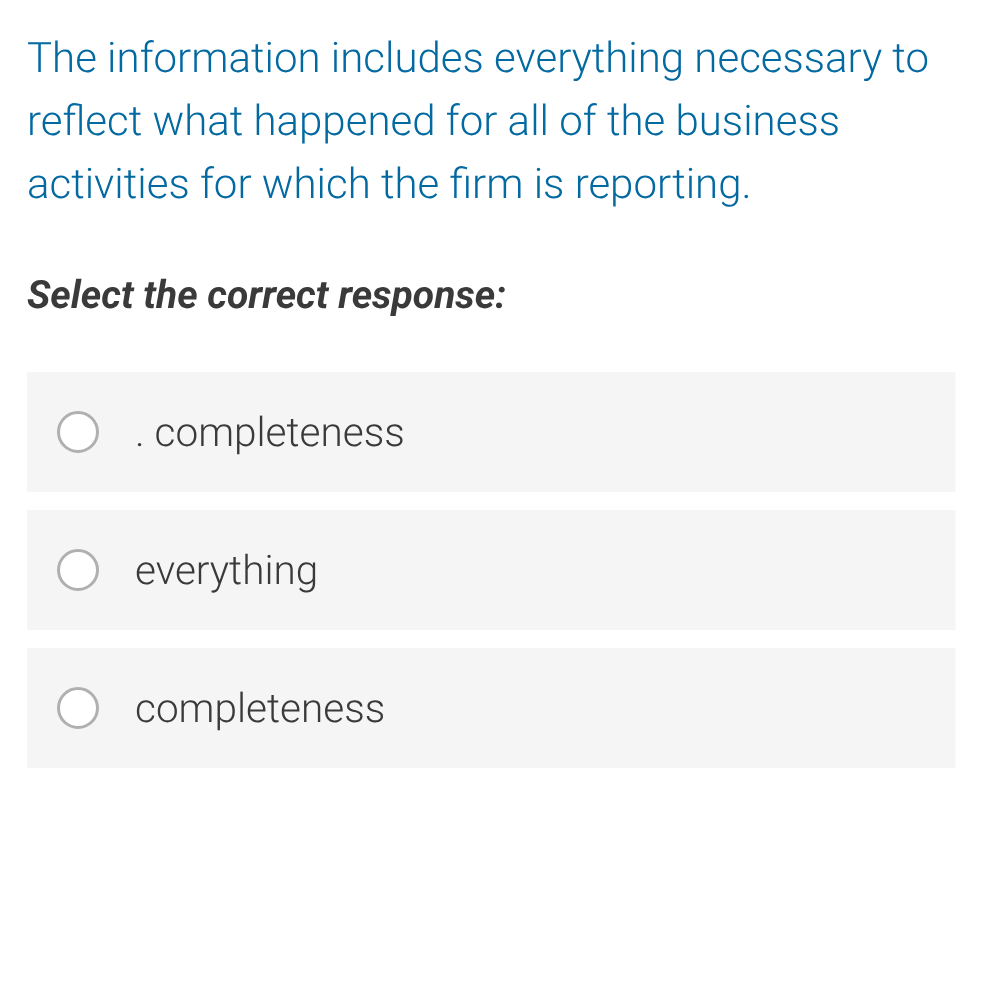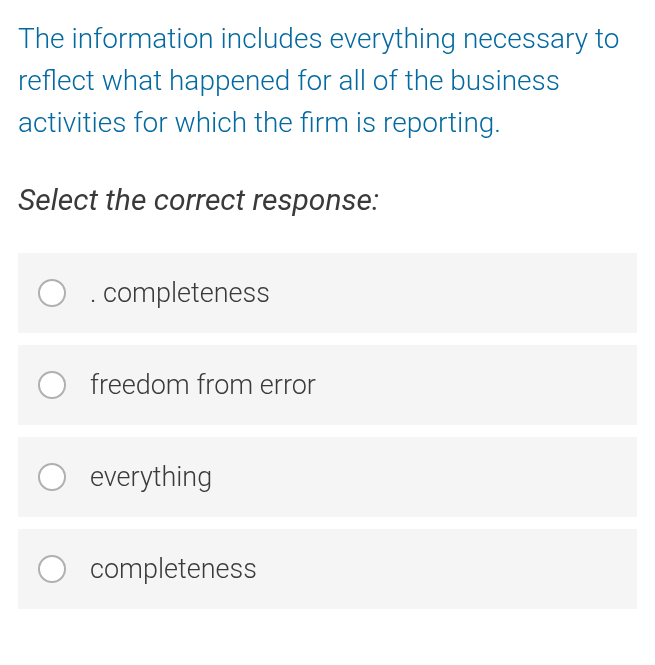--- a/index.html
+++ b/index.html
@@ -17,25 +17,25 @@
       font-weight: 300;
     }
     .question-text {
       font-size: 28px;
       line-height: 1.5;
       color: #0369a1;
       margin-bottom: 38px;
       font-weight: 300;
     }
     .instruction-text {
-      font-size: 30px;
+      font-size: 26px;
       font-style: italic;
       color: #3a3a3a;
       margin-bottom: 36px;
-      font-weight: 400;
+      font-weight: 700;
     }
     .options-container {
       display: flex;
       flex-direction: column;
       gap: 12px;
     }
     .option-row {
       background: #f5f5f5;
       padding: 24px 20px;
       display: flex;
@@ -64,23 +64,19 @@
 
 <div class="instruction-text">Select the correct response:</div>
 
 <div class="options-container">
   <div class="option-row">
     <div class="radio-circle"></div>
     <span class="option-label">. completeness</span>
   </div>
   <div class="option-row">
     <div class="radio-circle"></div>
-    <span class="option-label">freedom from error</span>
-  </div>
-  <div class="option-row">
-    <div class="radio-circle"></div>
     <span class="option-label">everything</span>
   </div>
   <div class="option-row">
     <div class="radio-circle"></div>
     <span class="option-label">completeness</span>
   </div>
 </div>
 
 </body></html>

